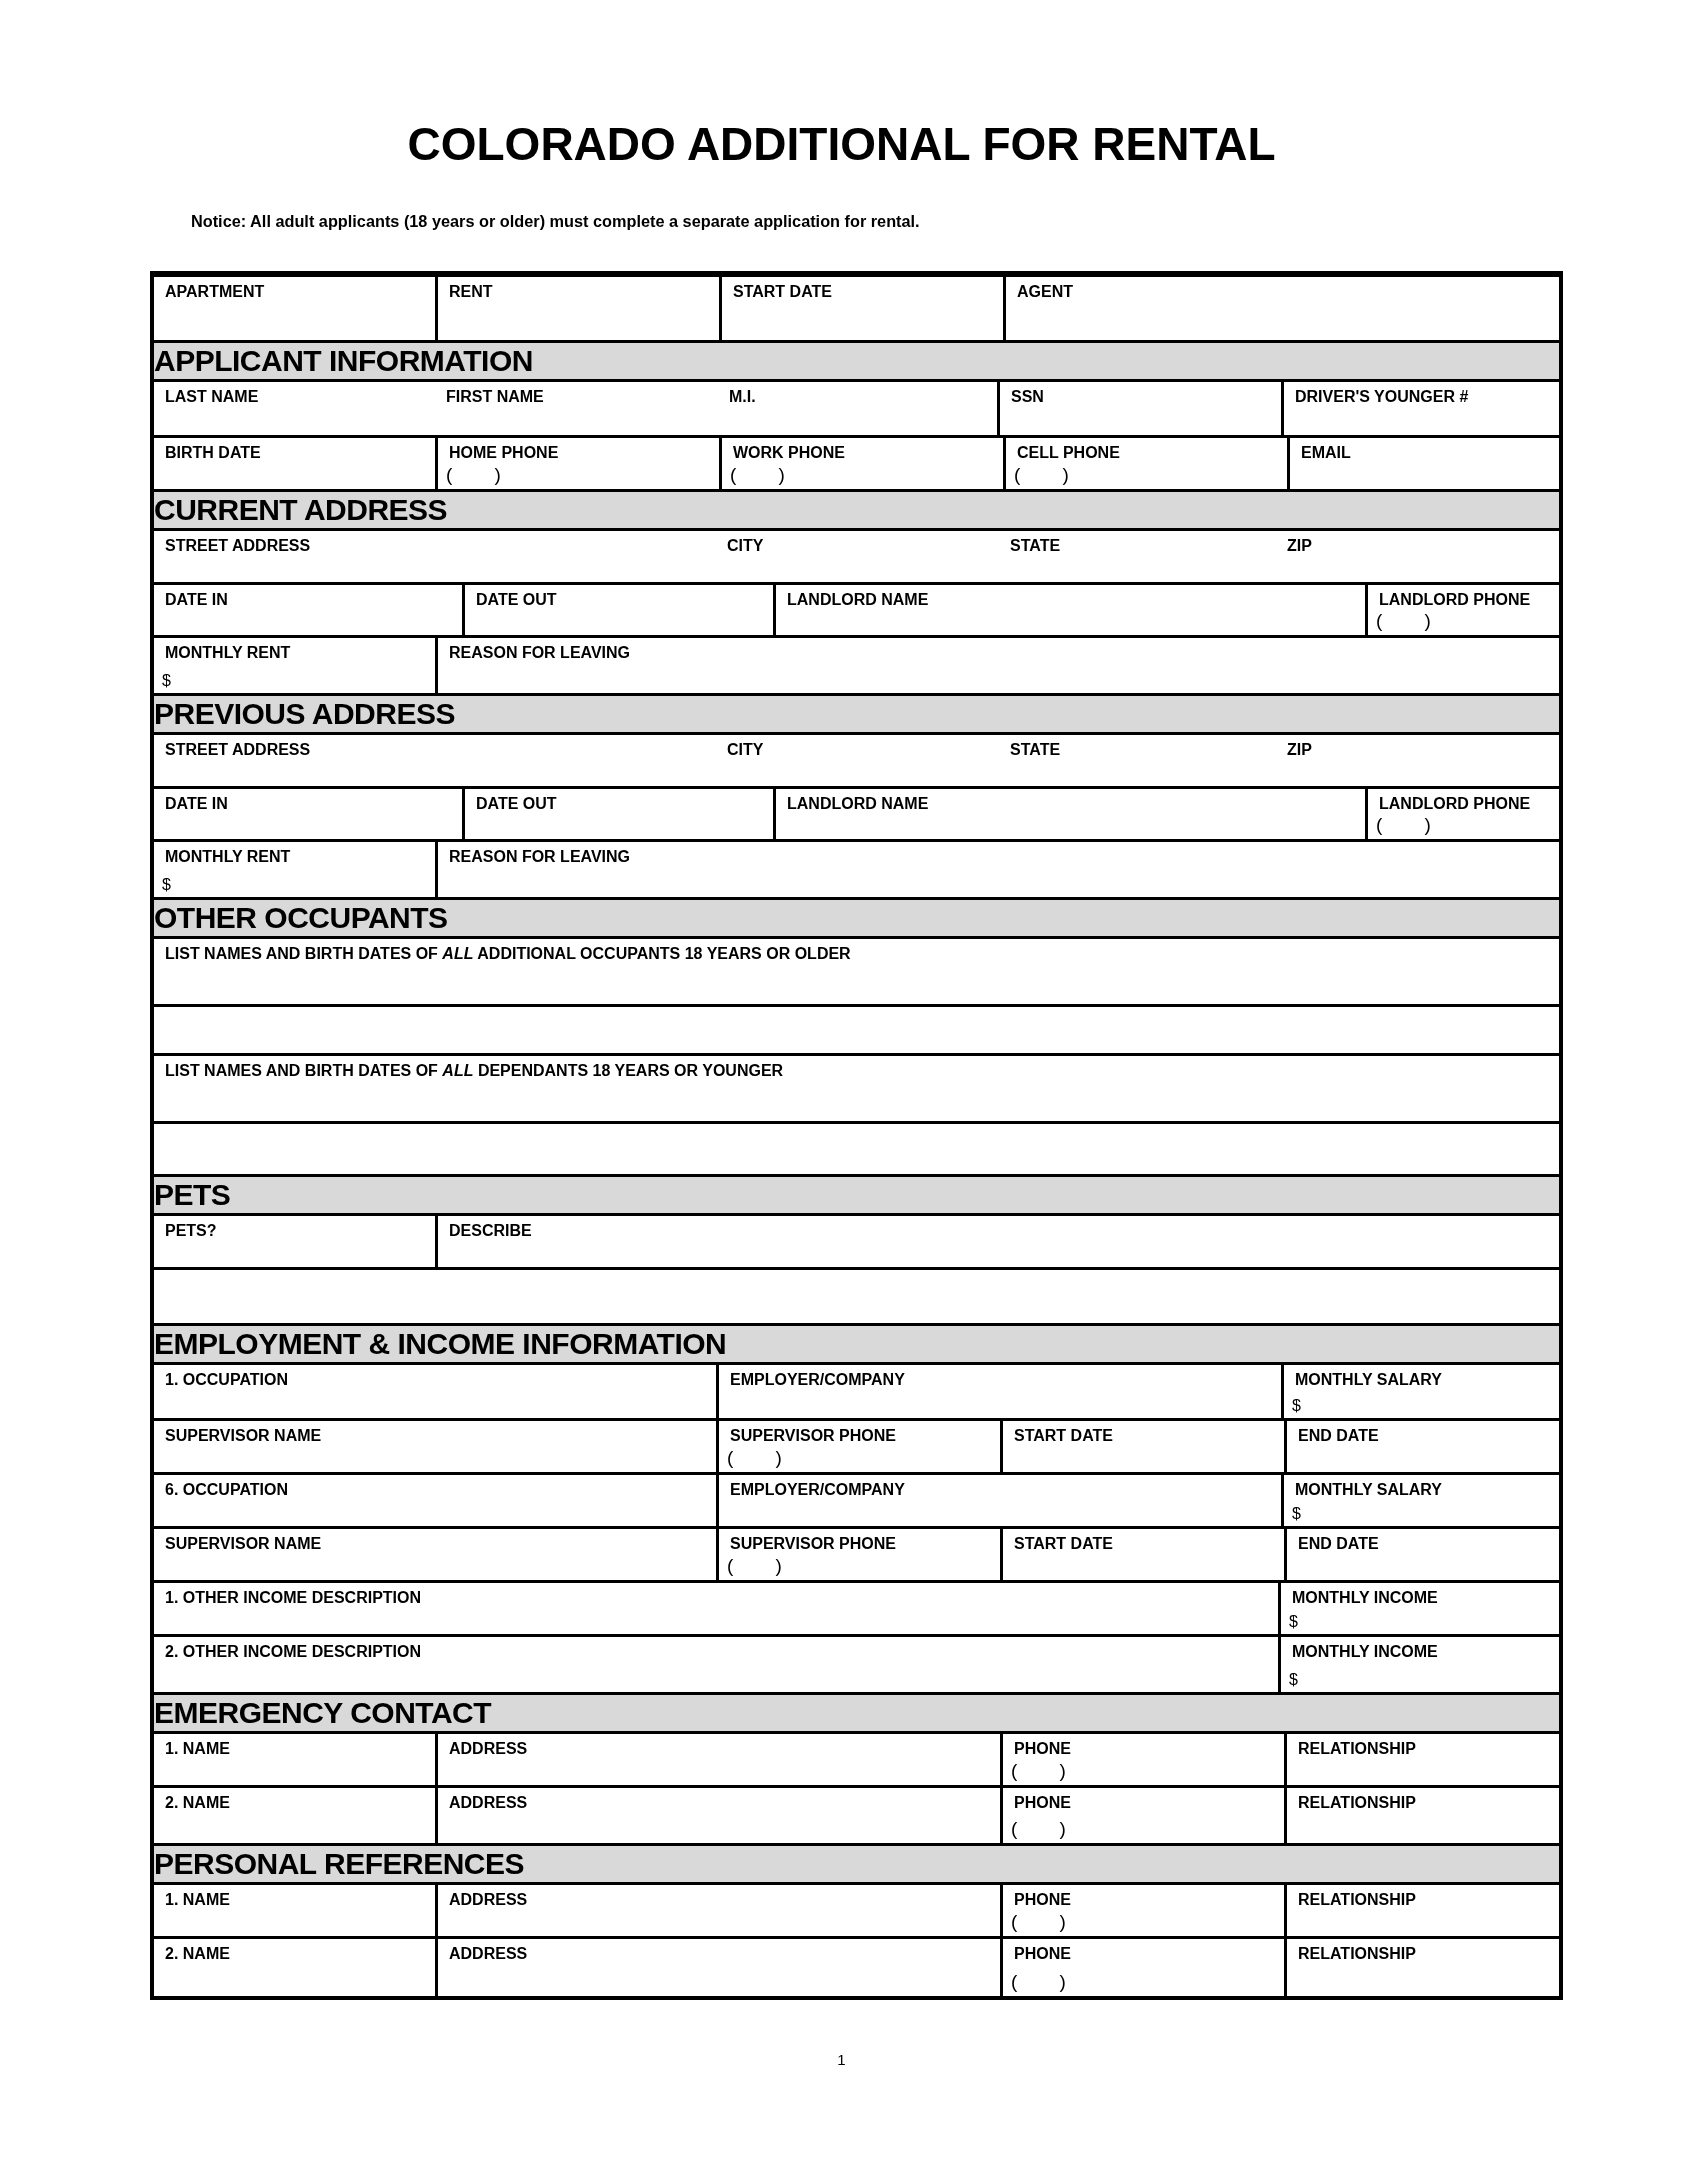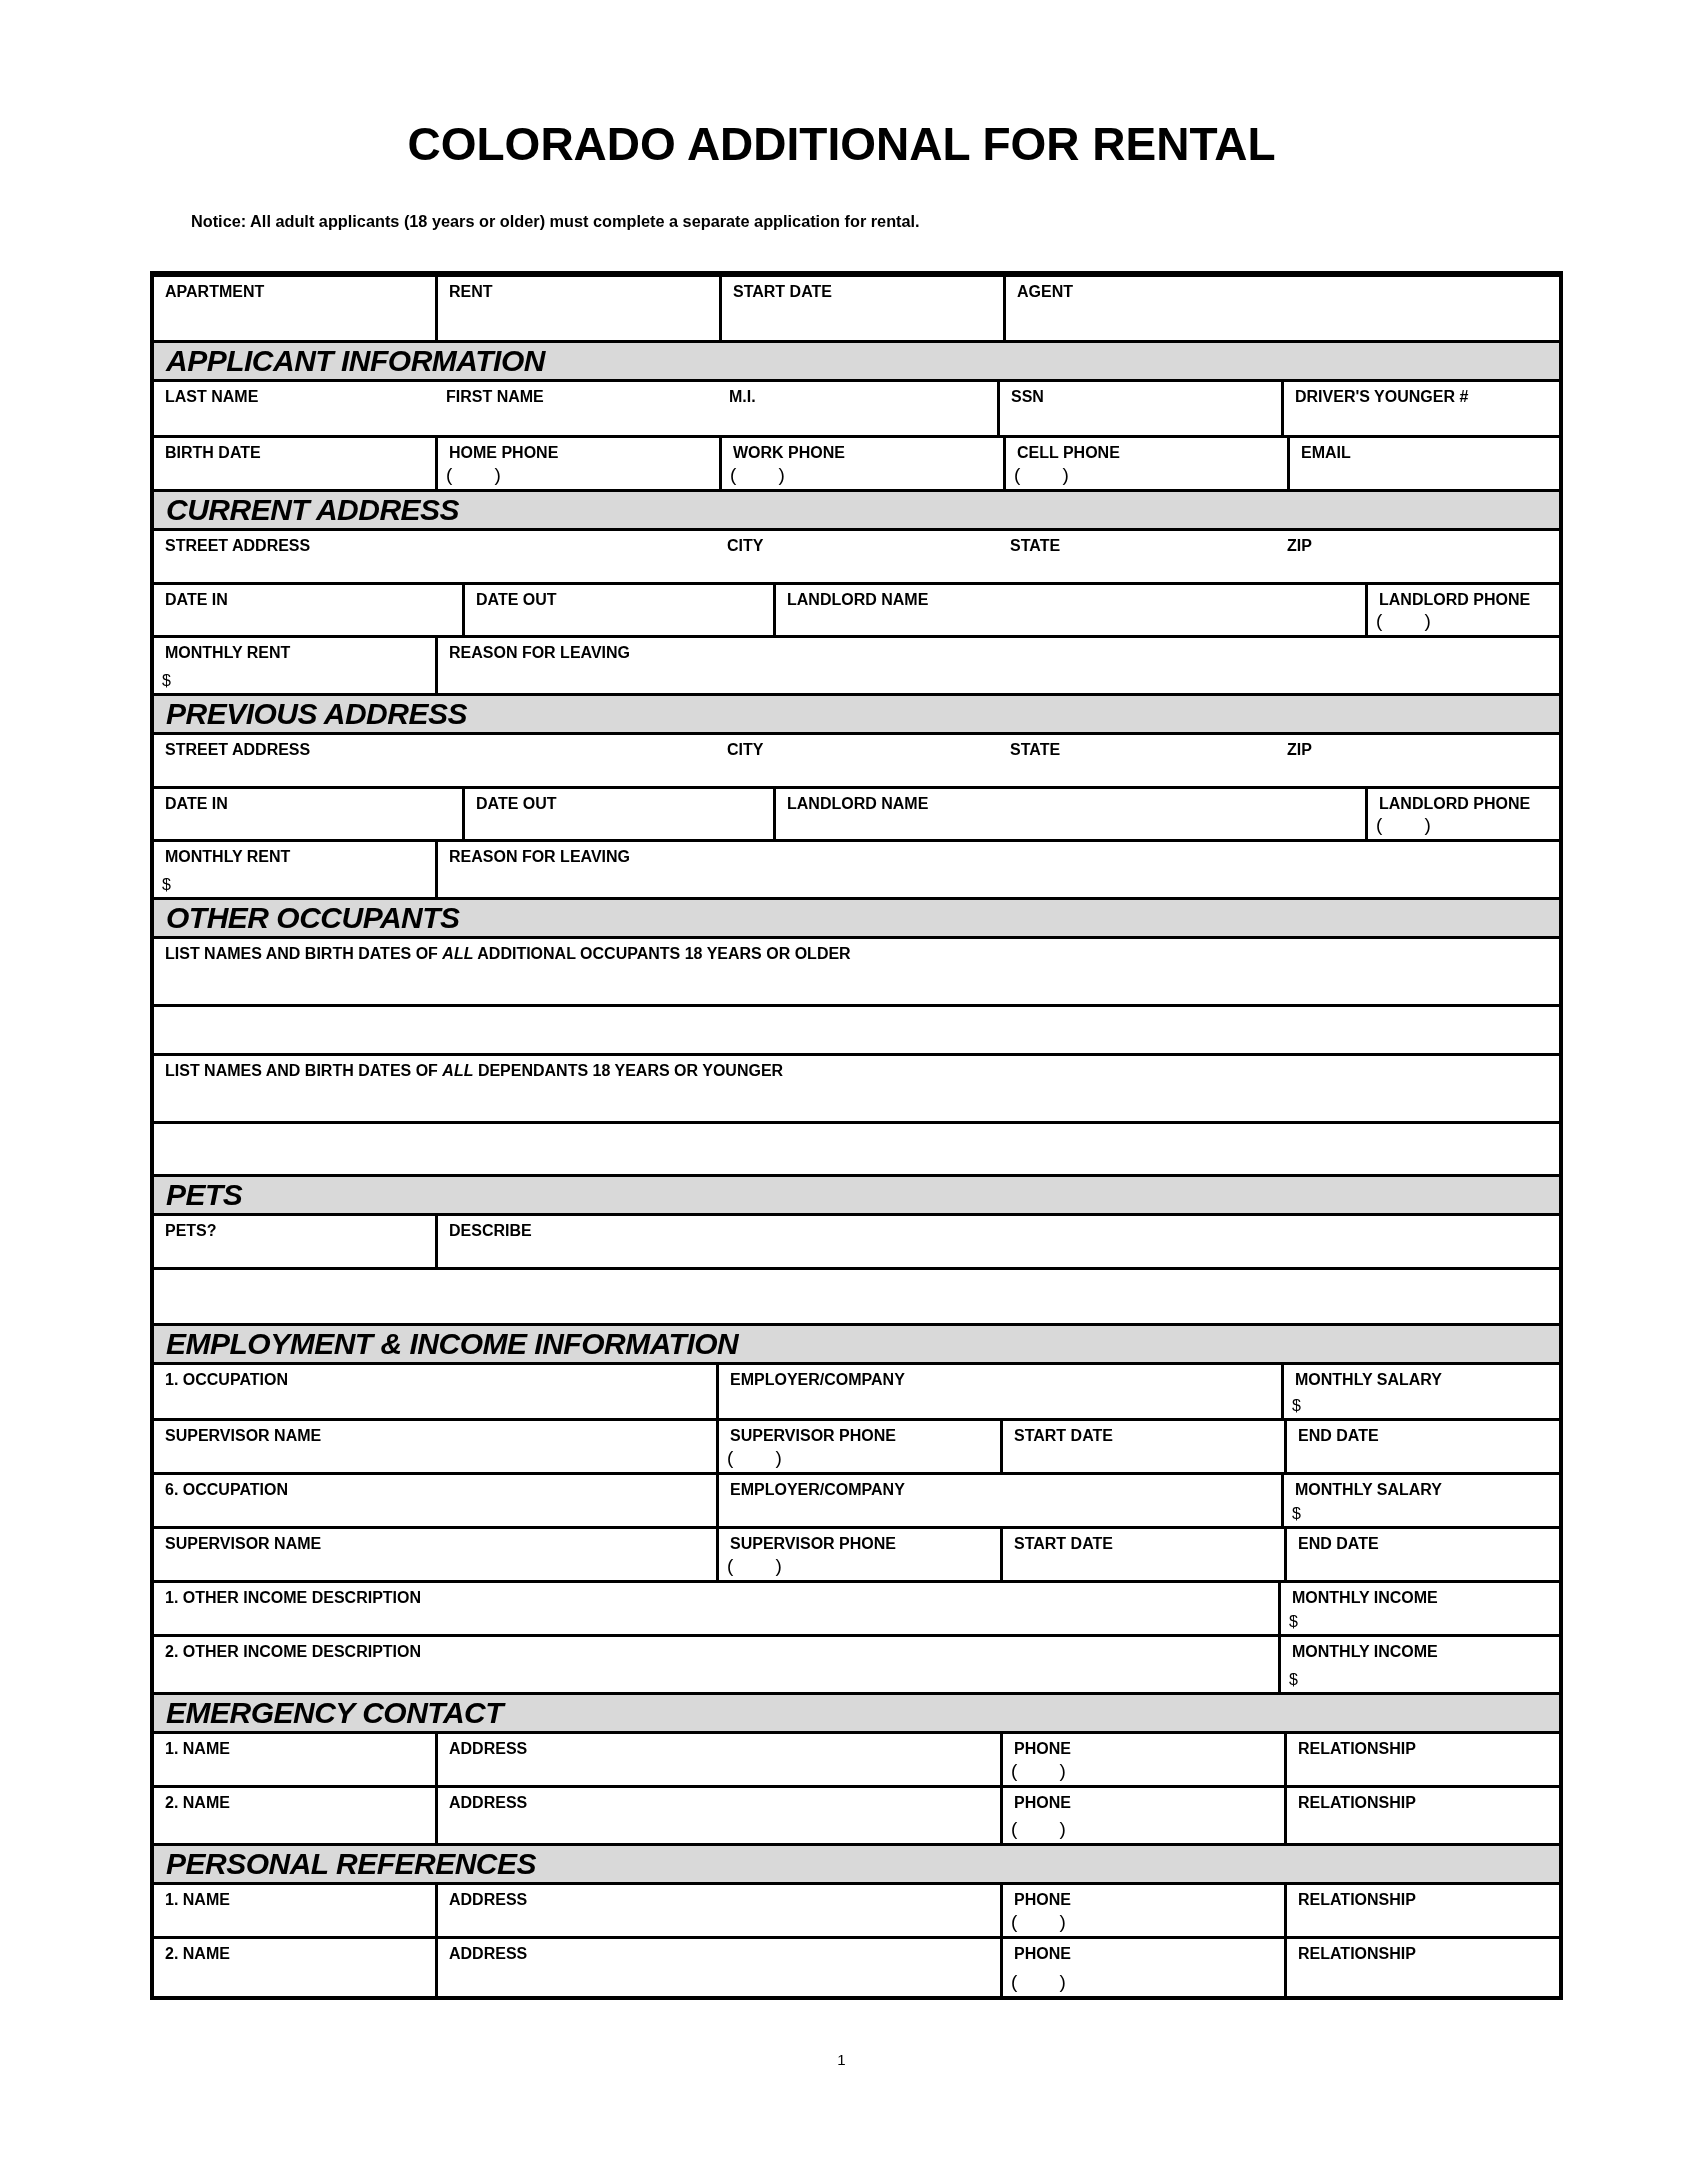--- a/index.html
+++ b/index.html
@@ -36,22 +36,22 @@
   .tr{display:flex;position:relative;width:100%;}
   .tr + .tr{border-top:3px solid var(--border);}
   .td{position:relative;flex:none;height:100%;}
   .td + .td{border-left:3px solid var(--border);}
   .w20{width:20%;}.w40{width:40%;}.w60{width:60%;}.w80{width:80%;}.w100{width:100%;}
   
   .h36{height:36px;}.h46{height:46px;}.h50{height:50px;gap:27px;}.h52{height:51px;}
   .h54{height:53px;}.h56{height:55px;}.h58{height:57px;}.h64{height:63px;border-radius:9px;}.h66{height:65px;}
   .hdr{background:var(--header-bg);align-items:center;}
   .hlbl{
-    font-size:30px;font-weight:bold;padding-left:12px;
-    letter-spacing:-0.5px;white-space:nowrap;line-height:36px;font-style:italic;
+    font-size:30px;font-weight:bold;
+    letter-spacing:-0.5px;white-space:nowrap;line-height:36px;
   }
   .lbl{
     position:absolute;top:6px;left:11px;
     font-size:16px;font-weight:bold;white-space:nowrap;
   }
   .lbl i{font-style:italic;}
   .parens{
     position:absolute;bottom:3px;left:8px;
     font-size:19px;font-weight:normal;white-space:pre;
   }

